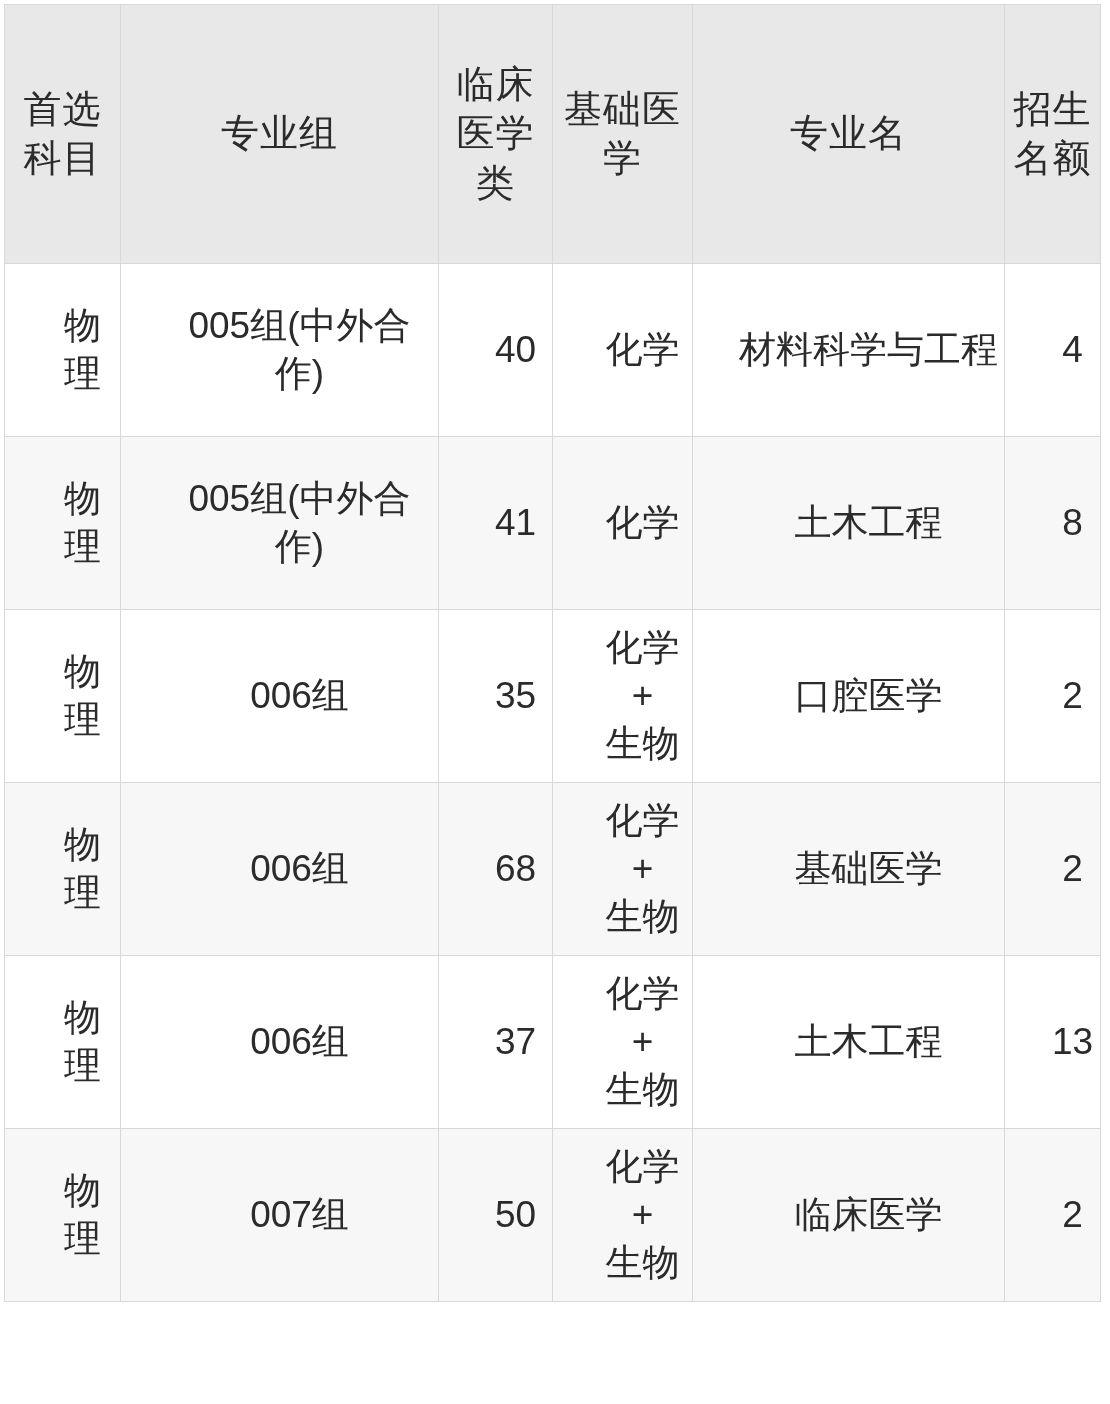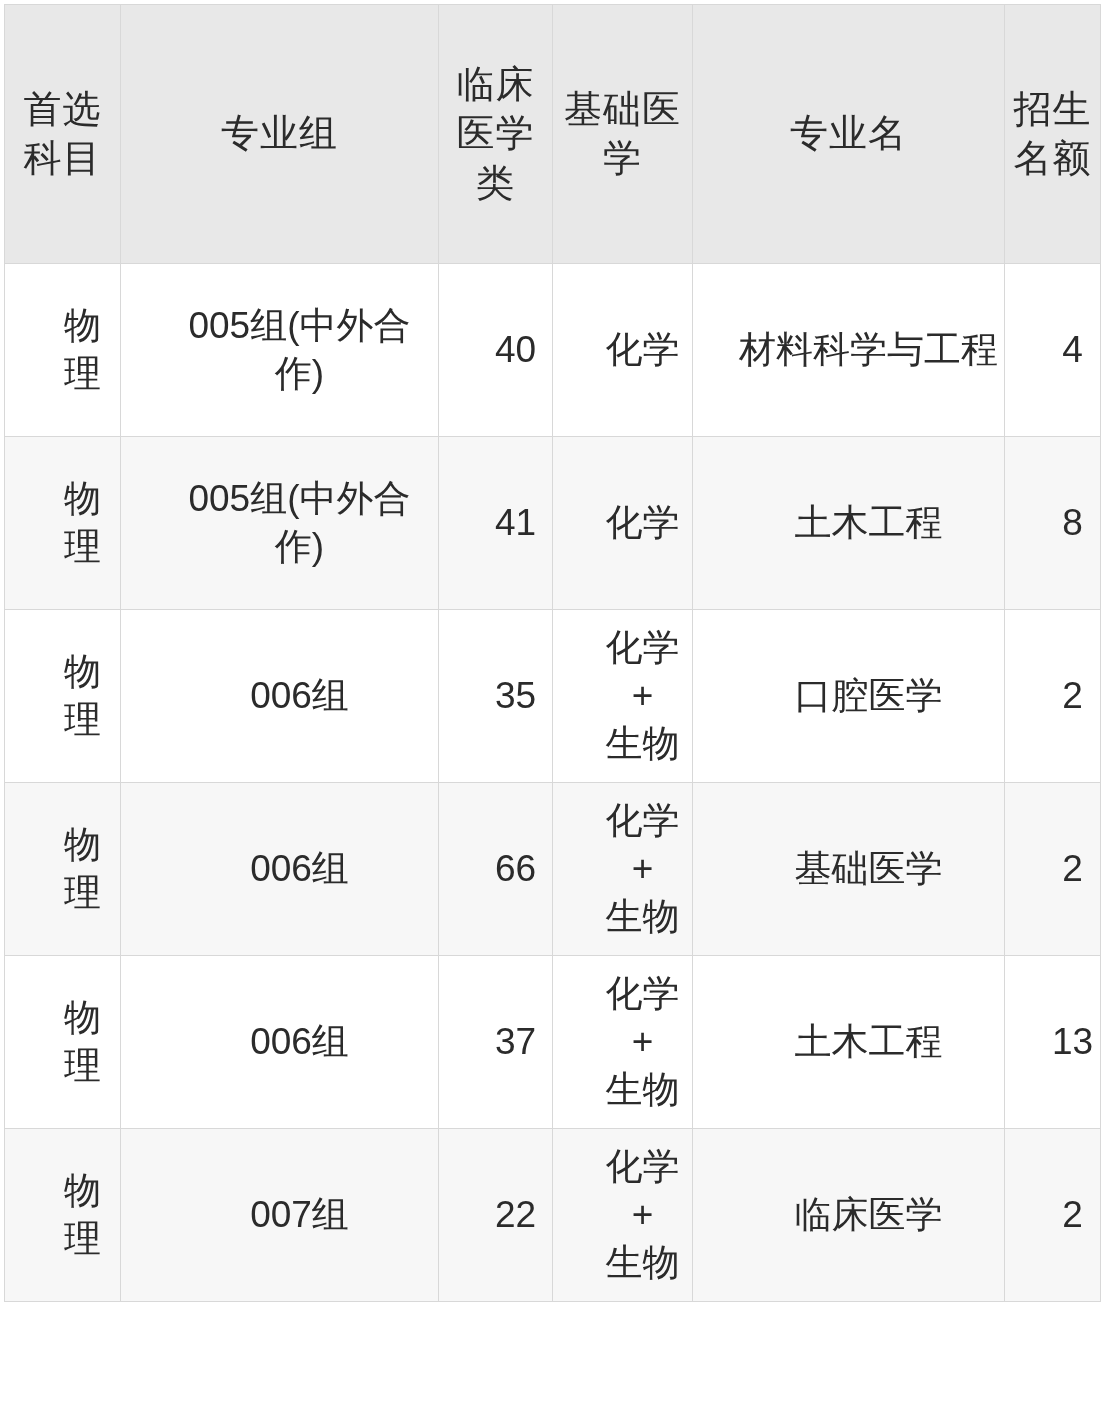--- a/index.html
+++ b/index.html
@@ -112,36 +112,36 @@
         <td class="subject-cell">物理</td>
         <td class="group-cell">006组</td>
         <td class="code-cell">35</td>
         <td class="req-cell">化学<br>+<br>生物</td>
         <td class="major-cell">口腔医学</td>
         <td class="quota-cell">2</td>
       </tr>
       <tr class="even">
         <td class="subject-cell">物理</td>
         <td class="group-cell">006组</td>
-        <td class="code-cell">66</td>
+        <td class="code-cell">68</td>
         <td class="req-cell">化学<br>+<br>生物</td>
         <td class="major-cell">基础医学</td>
         <td class="quota-cell">2</td>
       </tr>
       <tr class="odd">
         <td class="subject-cell">物理</td>
         <td class="group-cell">006组</td>
         <td class="code-cell">37</td>
         <td class="req-cell">化学<br>+<br>生物</td>
         <td class="major-cell">土木工程</td>
         <td class="quota-cell">13</td>
       </tr>
       <tr class="even">
         <td class="subject-cell">物理</td>
         <td class="group-cell">007组</td>
-        <td class="code-cell">22</td>
+        <td class="code-cell">50</td>
         <td class="req-cell">化学<br>+<br>生物</td>
         <td class="major-cell">临床医学</td>
         <td class="quota-cell">2</td>
       </tr>
     </tbody>
   </table>
 </div>
 
 </body></html>

